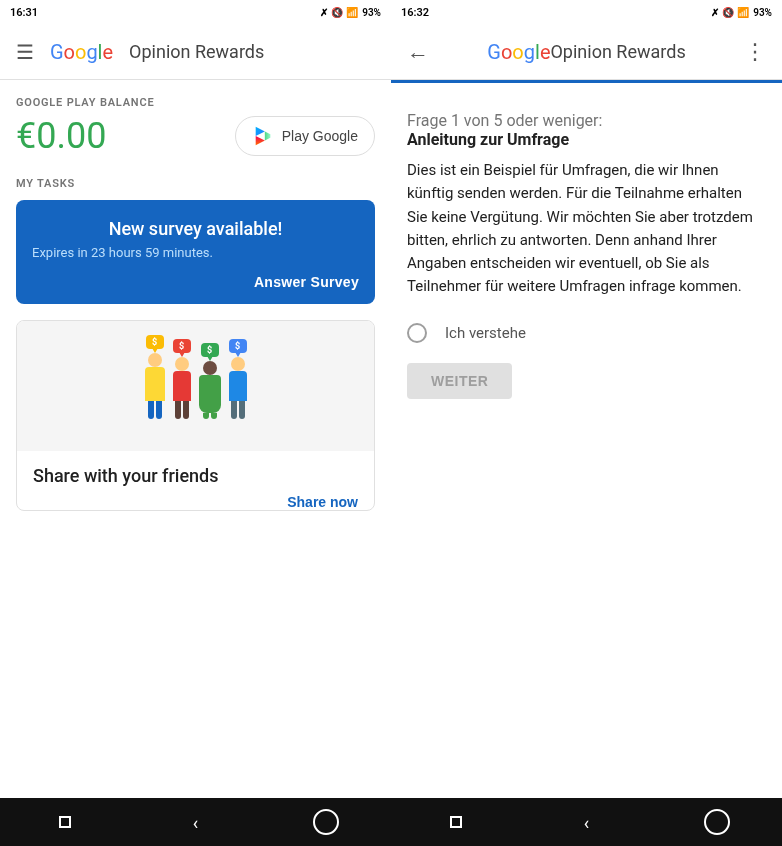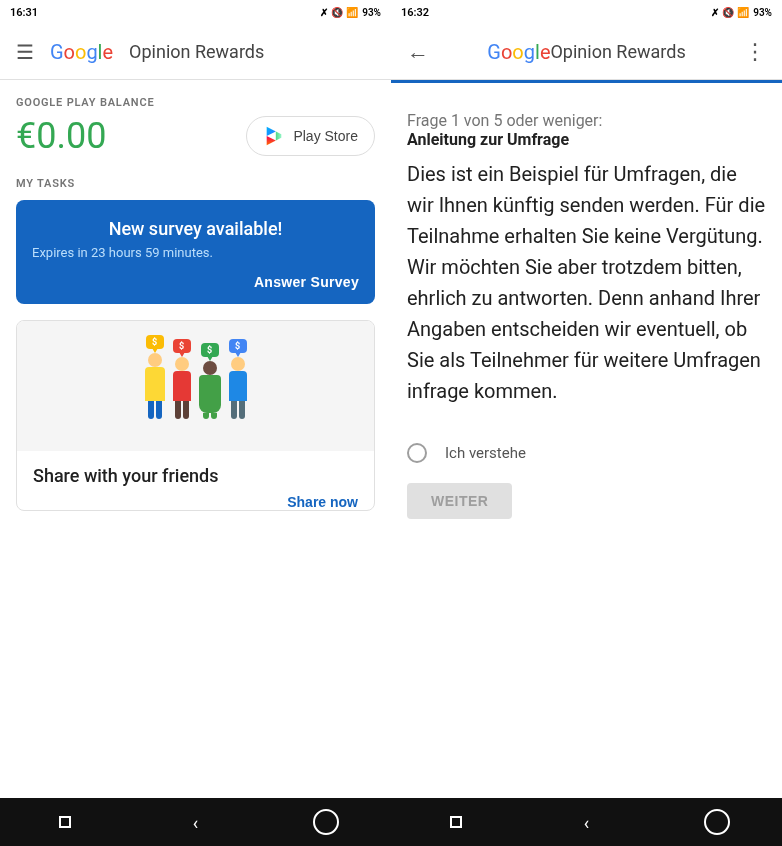--- a/index.html
+++ b/index.html
@@ -208,24 +208,24 @@
     }
 
     .survey-heading {
       font-size: 16px;
       font-weight: 700;
       color: #212121;
       margin-bottom: 10px;
     }
 
     .survey-body-text {
-      font-size: 20px;
+      font-size: 15px;
       color: #212121;
       line-height: 1.55;
-      margin-bottom: 36px;
+      margin-bottom: 24px;
     }
 
     .radio-option {
       display: flex;
       align-items: center;
       gap: 18px;
       margin-bottom: 20px;
       cursor: pointer;
     }
     .radio-circle {
@@ -387,21 +387,21 @@
               <stop offset="0%" style="stop-color:#F50057"></stop>
               <stop offset="100%" style="stop-color:#FF6D00"></stop>
             </linearGradient>
           </defs>
           <polygon points="4,2 4,12 14,7" fill="url(#pg2)"></polygon>
           <polygon points="4,12 4,22 14,17" fill="url(#pg4)"></polygon>
           <polygon points="4,2 14,7 20,10" fill="url(#pg1)"></polygon>
           <polygon points="4,22 14,17 20,14" fill="url(#pg3)"></polygon>
           <polygon points="14,7 20,10 20,14 14,17" fill="url(#pg1)" opacity="0.7"></polygon>
         </svg>
-        <span class="play-store-text">Play Store</span>
+        <span class="play-store-text">Play Google</span>
       </button>
     </div>
 
     <div class="my-tasks-label">MY TASKS</div>
 
     <div class="survey-card">
       <div class="survey-title">New survey available!</div>
       <div class="survey-expiry">Expires in 23 hours 59 minutes.</div>
       <button class="answer-survey-btn">Answer Survey</button>
     </div>

